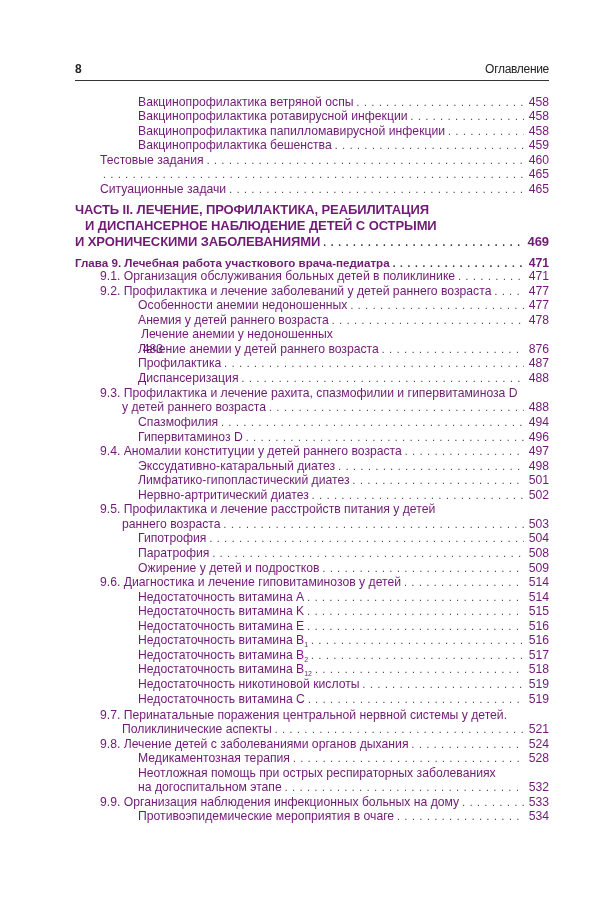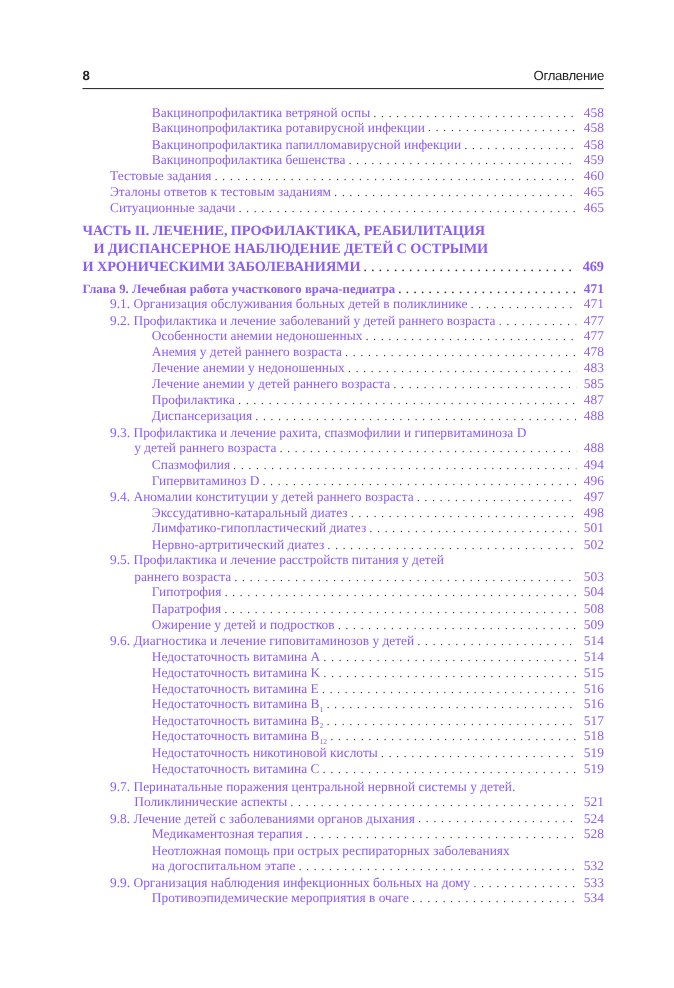--- a/index.html
+++ b/index.html
@@ -8,21 +8,21 @@
     .running-head {
       position: absolute; left: 75px; top: 62px; width: 474px; height: 16px;
       font-family: "Liberation Sans", sans-serif; font-size: 12px; color: #222;
     }
     .rh-num { position: absolute; left: 0; top: 0; font-weight: bold; }
     .rh-title { position: absolute; right: 0; top: 0; font-stretch: condensed; letter-spacing: -0.3px; }
     .rh-rule { position: absolute; left: 75px; top: 80px; width: 474px; height: 1px; background: #333; }
     .toc { position: absolute; left: 0; top: 0; width: 613px; }
     .row {
       position: absolute; right: 64px; height: 15px; line-height: 15px;
-      font-family: Liberation Serif, serif; font-size: 12.2px; color: #8b5cf6;
+      font-family: Liberation Sans, sans-serif; font-size: 12.2px; color: #701a75;
       display: flex; align-items: baseline; white-space: nowrap;
     }
     .row .t { flex: 0 0 auto; }
     .row .dots {
       flex: 1 1 auto; overflow: hidden; margin: 0 3px; color: #333;
       letter-spacing: 3.2px; font-size: 10px;
     }
     .row .dots::before { content: ". . . . . . . . . . . . . . . . . . . . . . . . . . . . . . . . . . . . . . . . . . . . . . . . . . . . . . . . . . . . . . . . . . . . . . . . . . . . . . . . . . . . . . . . . . . . . . . . . . . . . . . ."; letter-spacing: 0; word-spacing: 1.9px; }
     .row .p { flex: 0 0 auto; text-align: right; min-width: 22px; }
     .row.plain { display: block; }
@@ -40,42 +40,41 @@
   </div>
   <div class="rh-rule"></div>
 
   <div class="toc">
 
     <div class="row" style="left:138px; top:95px;">
         <span class="t">Вакцинопрофилактика ветряной оспы</span>
         <span class="dots"></span>
         <span class="p">458</span>
       </div>
-    <div class="row" style="left:138px; top:109px;align-items:center;">
+    <div class="row" style="left:138px; top:109px;">
         <span class="t">Вакцинопрофилактика ротавирусной инфекции</span>
         <span class="dots"></span>
         <span class="p">458</span>
       </div>
     <div class="row" style="left:138px; top:124px;">
         <span class="t">Вакцинопрофилактика папилломавирусной инфекции</span>
         <span class="dots"></span>
         <span class="p">458</span>
       </div>
     <div class="row" style="left:138px; top:138px;">
         <span class="t">Вакцинопрофилактика бешенства</span>
         <span class="dots"></span>
         <span class="p">459</span>
       </div>
     <div class="row" style="left:100px; top:153px;">
         <span class="t">Тестовые задания</span>
         <span class="dots"></span>
         <span class="p">460</span>
       </div>
     <div class="row" style="left:100px; top:167px;">
-        <span class="t">Эталоны ответов к тестовым заданиям</span>
         <span class="dots"></span>
         <span class="p">465</span>
       </div>
     <div class="row" style="left:100px; top:182px;">
         <span class="t">Ситуационные задачи</span>
         <span class="dots"></span>
         <span class="p">465</span>
       </div>
 
     <div class="row plain part" style="left:75px; top:202px;">ЧАСТЬ II. ЛЕЧЕНИЕ, ПРОФИЛАКТИКА, РЕАБИЛИТАЦИЯ</div>
@@ -105,29 +104,29 @@
     <div class="row" style="left:138px; top:298px;">
         <span class="t">Особенности анемии недоношенных</span>
         <span class="dots"></span>
         <span class="p">477</span>
       </div>
     <div class="row" style="left:138px; top:313px;">
         <span class="t">Анемия у детей раннего возраста</span>
         <span class="dots"></span>
         <span class="p">478</span>
       </div>
-    <div class="row" style="left:138px; top:327px;">
+    <div class="row" style="left:138px; top:327px;flex-direction:column;">
         <span class="t">Лечение анемии у недоношенных</span>
         <span class="dots"></span>
         <span class="p">483</span>
       </div>
     <div class="row" style="left:138px; top:342px;">
         <span class="t">Лечение анемии у детей раннего возраста</span>
         <span class="dots"></span>
-        <span class="p">585</span>
+        <span class="p">876</span>
       </div>
     <div class="row" style="left:138px; top:356px;">
         <span class="t">Профилактика</span>
         <span class="dots"></span>
         <span class="p">487</span>
       </div>
     <div class="row" style="left:138px; top:371px;">
         <span class="t">Диспансеризация</span>
         <span class="dots"></span>
         <span class="p">488</span>

